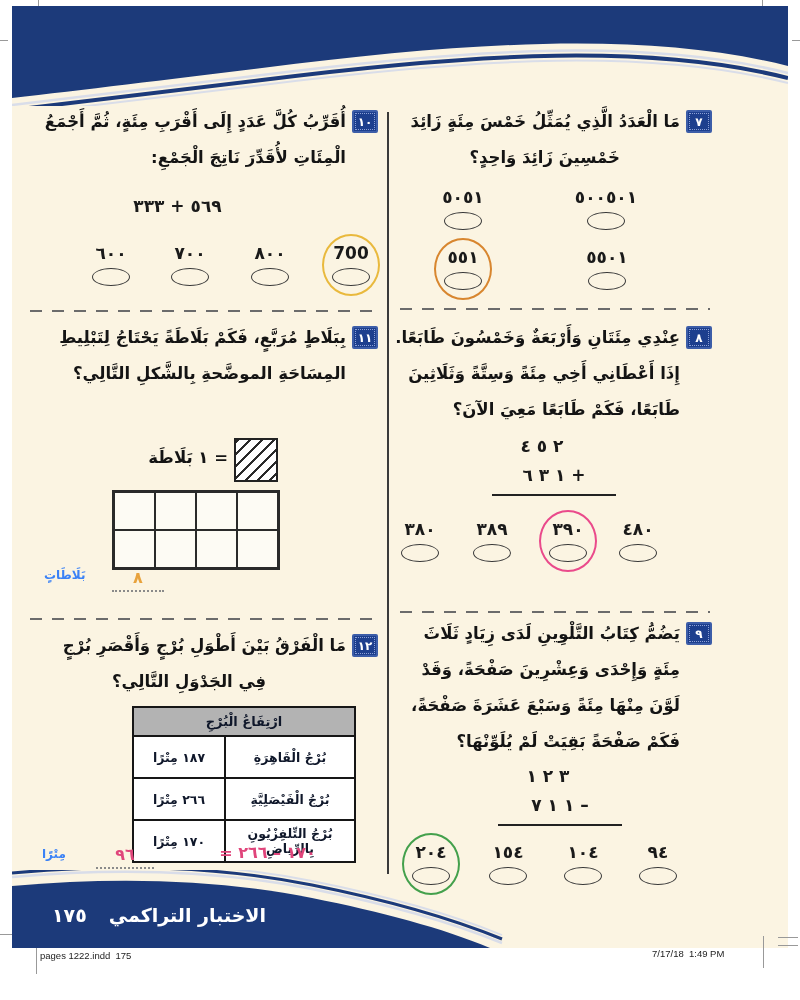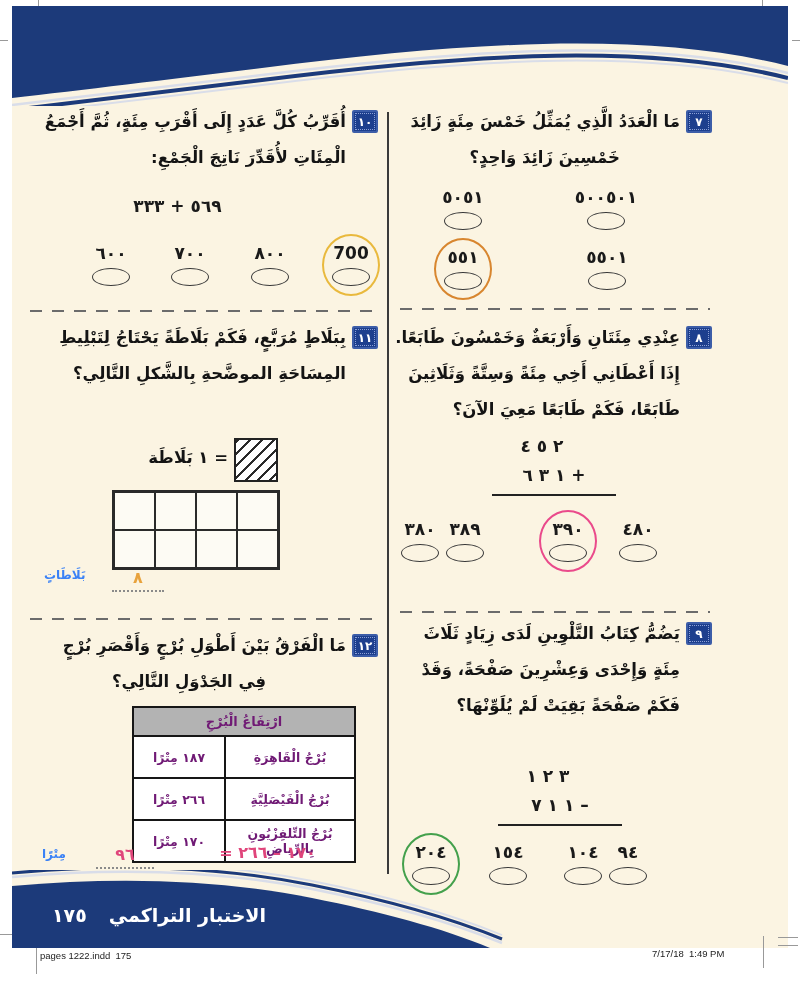--- a/index.html
+++ b/index.html
@@ -50,21 +50,21 @@
   
   .blank{border-bottom:2px dotted #8a8a8a;text-align:center;
          font-size:16px;font-weight:bold;height:24px;line-height:24px;}
   .hand-orange{color:#e8a23c;}
   .hand-pink{color:#e0457b;}
   .unit{font-size:12px;font-weight:bold;color:#3b82f6;direction:rtl;}
   .workeq{direction:ltr;font-size:16px;font-weight:bold;letter-spacing:1px;}
 
   
   table.tower{border-collapse:collapse;direction:rtl;background:#fff;}
-  table.tower th,table.tower td{border:2.2px solid #161616;font-weight:bold;color:#701a75;}
+  table.tower th,table.tower td{border:2.2px solid #161616;font-weight:bold;color:#0f172a;}
   table.tower th{background:#b3b3b3;font-size:13px;height:27px;padding:0 6px;}
   table.tower td{font-size:12.5px;height:32px;padding:4px 5px;text-align:center;}
   td.val{direction:ltr;width:80px;}
   td.tname{width:118px;}
 
   
   .dash{height:2px;background:repeating-linear-gradient(90deg,#6b6b6b 0 12px,transparent 12px 22px);}
   .vdivider{width:1.5px;background:#3a3a3a;}
 
   .footer-text{display:flex;justify-content:space-between;direction:rtl;
@@ -138,40 +138,41 @@
 </div>
 <div class="abs opt" style="left:606px;top:518px">
   <div class="num">٤٨٠</div>
   <div class="bubble"></div>
 </div>
 <div class="abs opt" style="left:536px;top:518px">
   <div class="ring" style="border-color: rgb(234, 74, 139);"></div>
   <div class="num">٣٩٠</div>
   <div class="bubble"></div>
 </div>
-<div class="abs opt" style="left:433px;top:518px">
+<div class="abs opt" style="left:460px;top:518px">
   <div class="num">٣٨٩</div>
   <div class="bubble"></div>
 </div>
 <div class="abs opt" style="left:388px;top:518px">
   <div class="num">٣٨٠</div>
   <div class="bubble"></div>
 </div>
 
 <div class="abs badge" style="left: 686px; top: 622px; background-color: rgb(29, 63, 142);">٩</div>
 <div class="abs qblock" style="left:398px;top:616px;width:282px">
   <div class="qline">يَضُمُّ كِتَابُ التَّلْوِينِ لَدَى زِيَادٍ ثَلَاثَ</div>
   <div class="qline">مِئَةٍ وَإِحْدَى وَعِشْرِينَ صَفْحَةً، وَقَدْ</div>
+  <div class="qline">لَوَّنَ مِنْهَا مِئَةً وَسَبْعَ عَشَرَةَ صَفْحَةً،</div>
   <div class="qline">فَكَمْ صَفْحَةً بَقِيَتْ لَمْ يُلَوِّنْهَا؟</div>
 </div>
 <div class="abs colop" style="left:498px;top:762px;width:124px">
   <div class="r1">٣ ٢ ١</div>
   <div class="r2">١ ١ ٧ –</div>
 </div>
-<div class="abs opt" style="left:596px;top:841px">
+<div class="abs opt" style="left:626px;top:841px">
   <div class="num">٩٤</div>
   <div class="bubble"></div>
 </div>
 <div class="abs opt" style="left:551px;top:841px">
   <div class="num">١٠٤</div>
   <div class="bubble"></div>
 </div>
 <div class="abs opt" style="left:476px;top:841px">
   <div class="num">١٥٤</div>
   <div class="bubble"></div>

